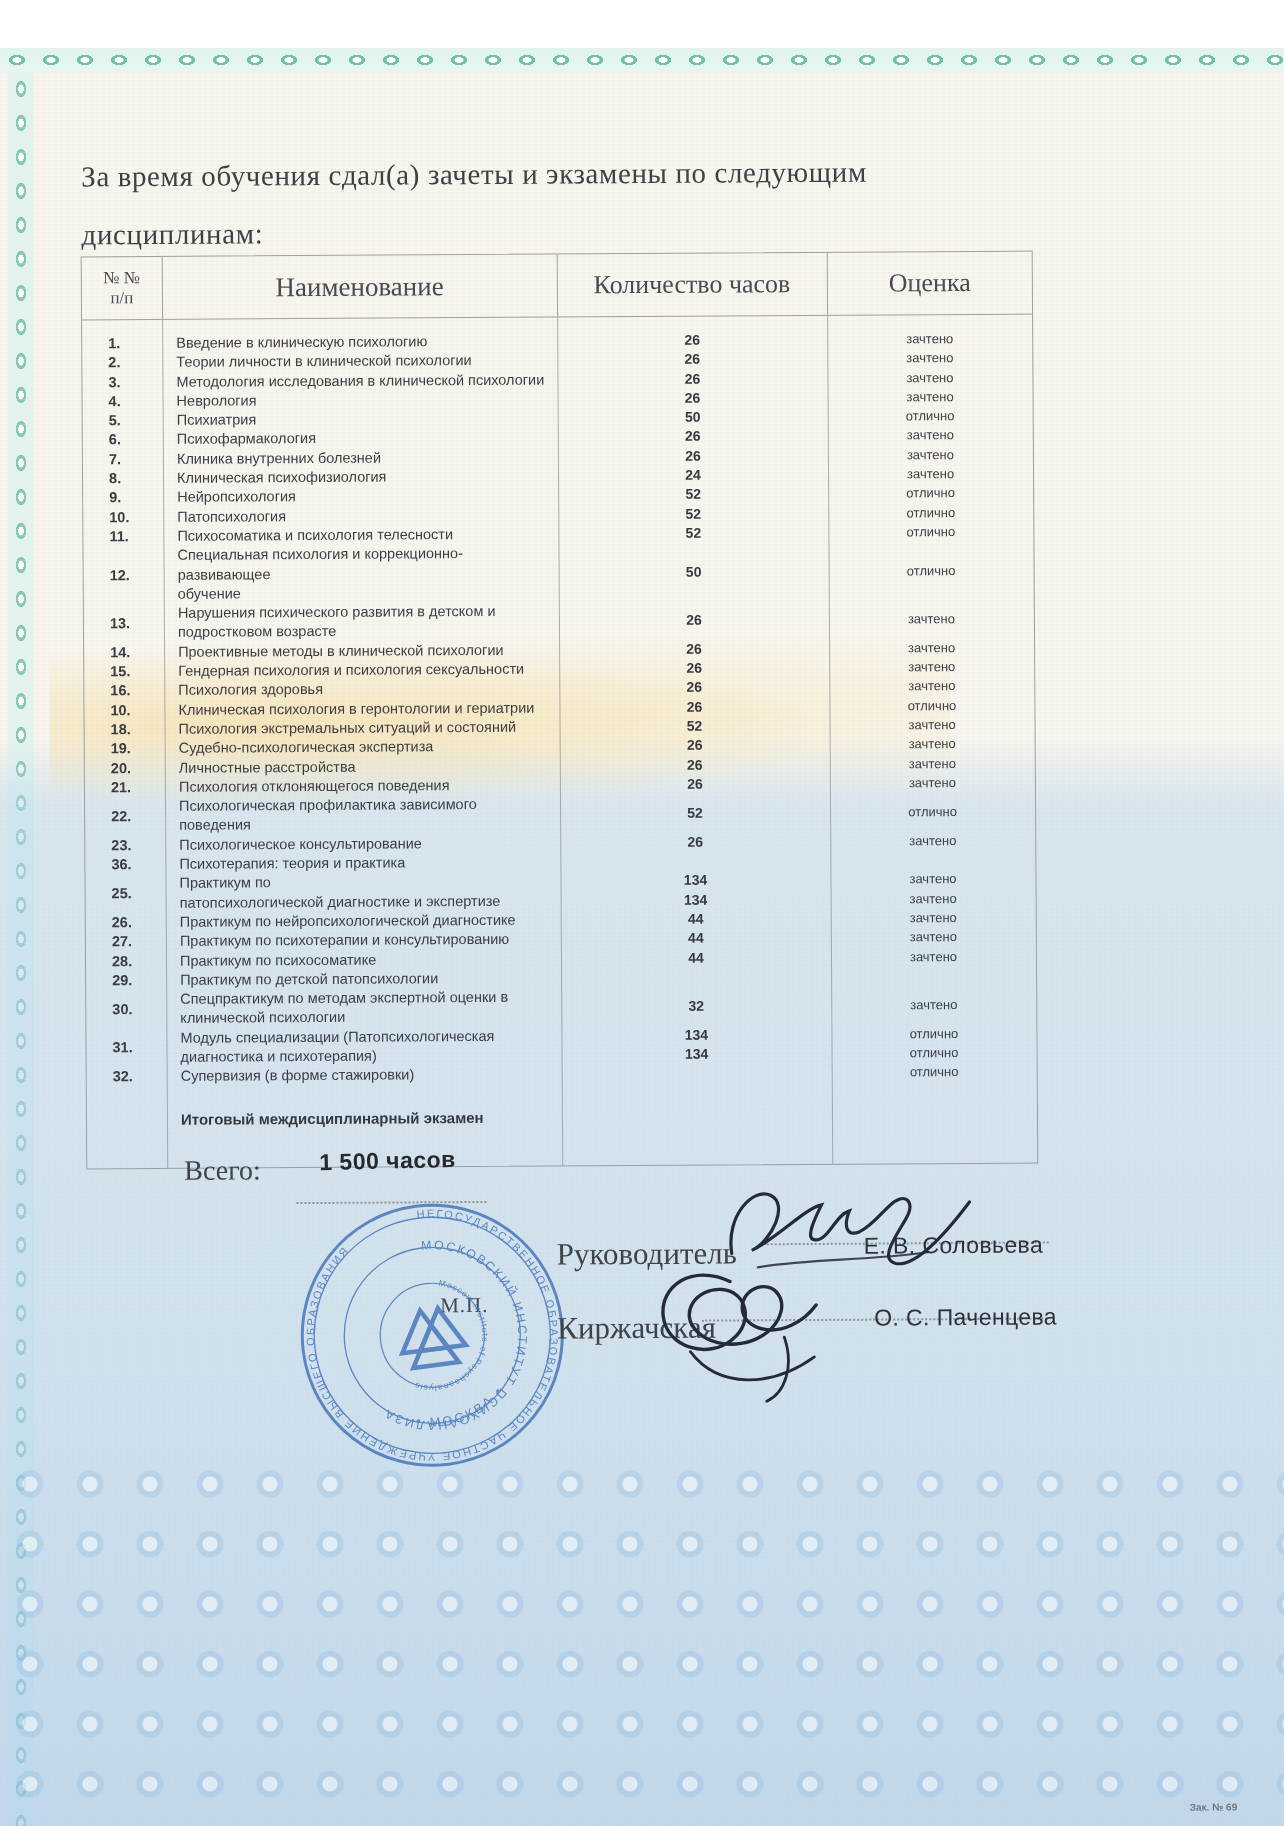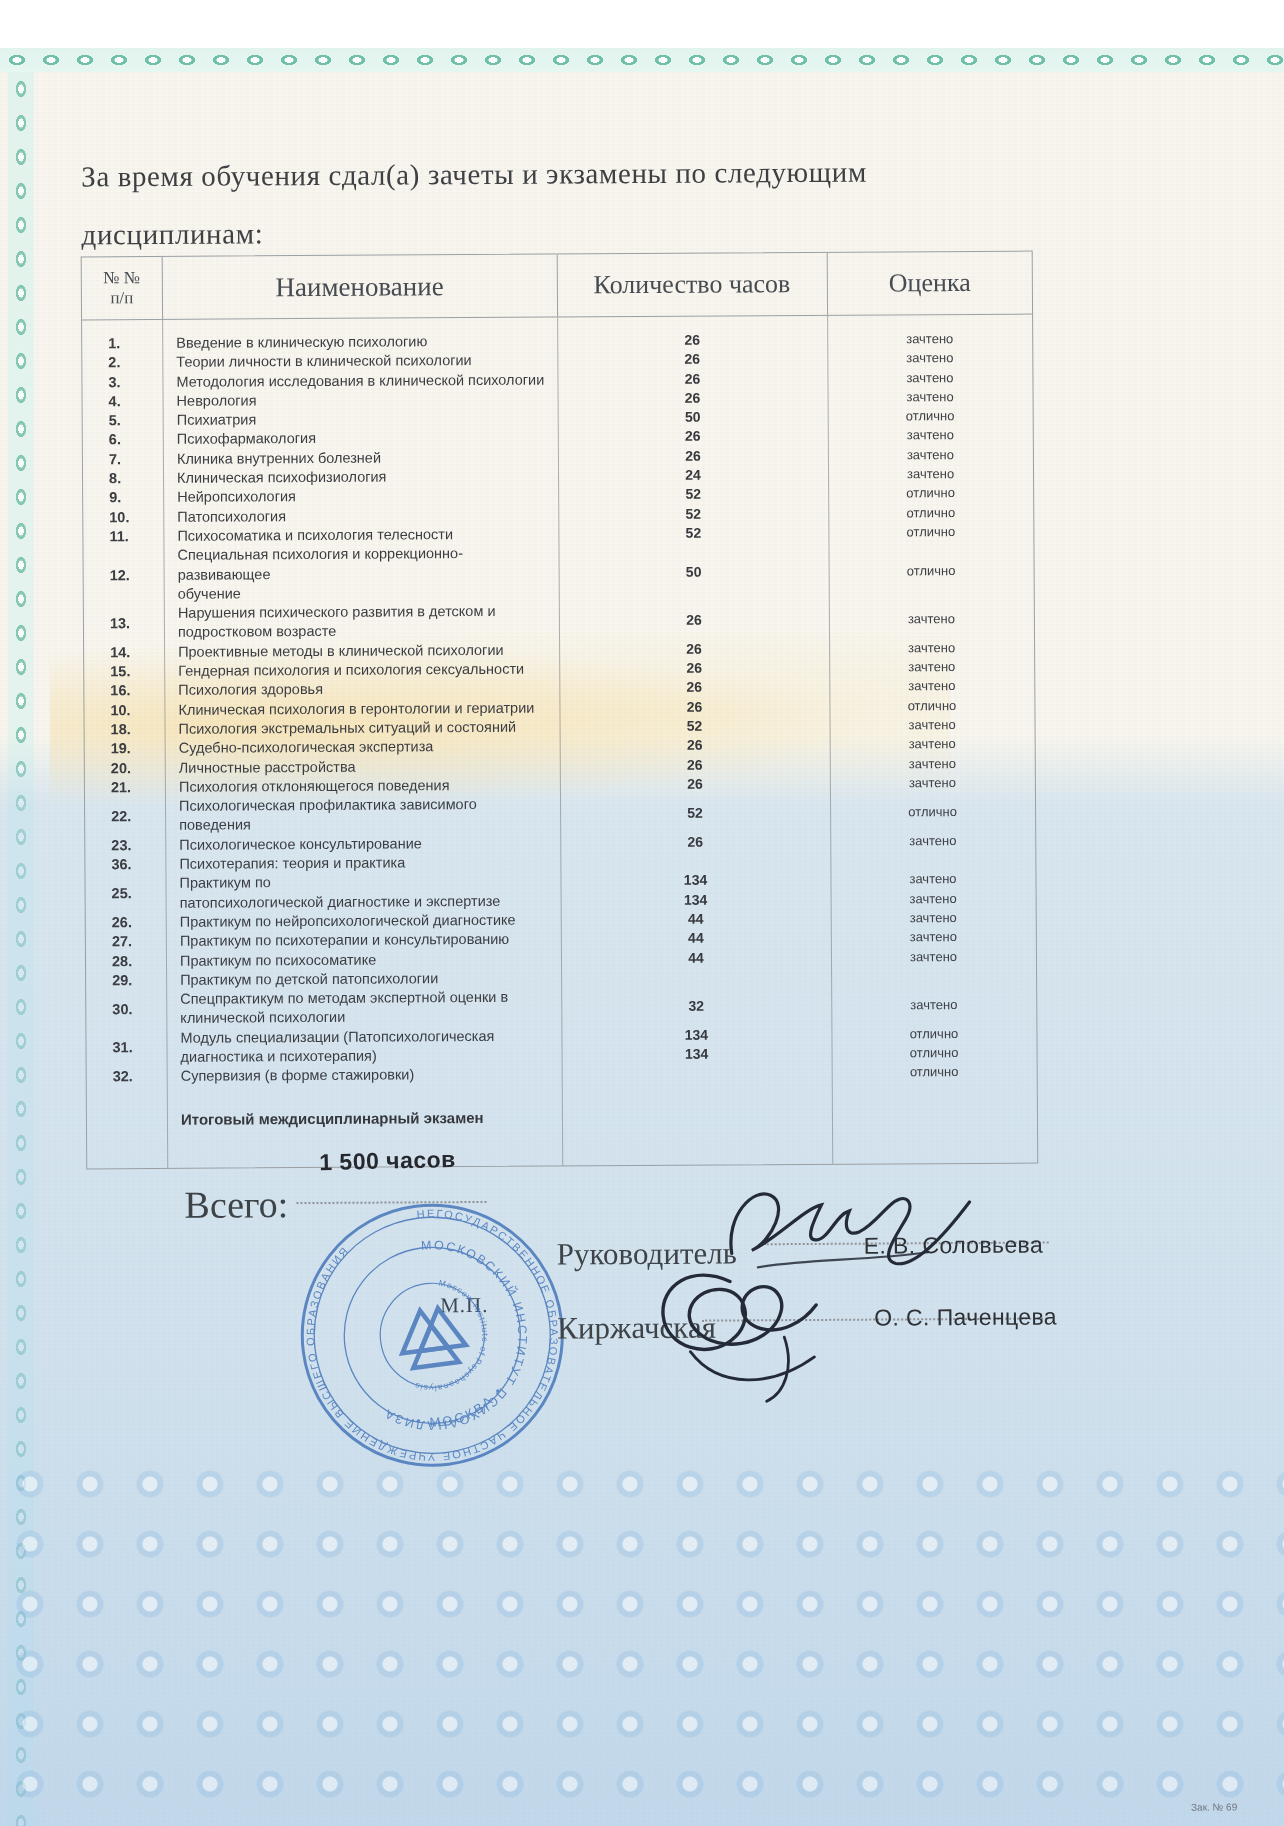--- a/index.html
+++ b/index.html
@@ -39,42 +39,42 @@
   .vl1{left:80px;} .vl2{left:475px;} .vl3{left:745px;}
   .trow{display:flex;align-items:stretch;}
   .trow>div{display:flex;flex-direction:column;justify-content:center;}
   .tl{line-height:19.3px;min-height:19.3px;}
   .c-num{width:80px;padding-left:26px;box-sizing:border-box;font-weight:700;font-size:14.5px;color:#3b3d42;}
   .c-name{width:395px;padding:0 10px 0 14px;box-sizing:border-box;font-size:14.5px;color:#3b3d42;}
   .c-hours{width:270px;text-align:center;font-weight:700;font-size:14px;color:#37393e;}
   .c-grade{width:205px;text-align:center;font-size:13px;color:#3e4046;}
   .final-row{margin:24px 0 6px 94px;font-weight:700;font-size:15px;color:#36383d;}
   
-  .total-label{position:absolute;left:183px;top:1132px;font-family:"Liberation Serif",serif;font-size:38px;color:#3e4348;}
+  .total-label{position:absolute;left:183px;top:1104px;font-family:"Liberation Serif",serif;font-size:28px;color:#3e4348;}
   .total-dots{position:absolute;left:295px;top:1152px;width:190px;border-bottom:2px dotted #8f9296;}
   .total-value{position:absolute;left:318px;top:1098px;font-size:23px;font-weight:700;color:#26282e;transform:rotate(-1deg);letter-spacing:.5px;}
   
   .stamp{position:absolute;left:292px;top:1148px;width:276px;height:276px;opacity:.82;transform:rotate(-7deg);}
   .mp{position:absolute;left:438px;top:1244px;font-family:"Liberation Serif",serif;font-size:21px;color:#3c4754;letter-spacing:1px;text-align:right;}
   
   .sig-label{position:absolute;font-family:"Liberation Serif",serif;font-size:31px;color:#3e4348;}
   .lbl-head{left:555px;top:1188px;}
   .lbl-sec{left:555px;top:1262px;}
   .sig-dots{position:absolute;border-bottom:2px dotted #8f9296;}
   .dots-head{left:762px;top:1196px;width:285px;}
   .dots-sec{left:700px;top:1272px;width:345px;}
   .sig-name{position:absolute;font-size:23px;color:#2e3136;letter-spacing:.4px;}
   .name-head{left:862px;top:1186px;}
   .name-sec{left:872px;top:1258px;}
   .sig-svg{position:absolute;}
   .sig1{left:716px;top:1128px;}
   .sig2{left:632px;top:1212px;}
   
   .footer-left{position:absolute;left:72px;bottom:16px;font-size:10px;color:#70757d;letter-spacing:.5px;}
-  .footer-right{position:absolute;right:52px;bottom:58px;font-size:10px;color:#70757d;}
+  .footer-right{position:absolute;right:52px;bottom:58px;font-size:10px;color:#70757d;font-weight:bold;}
 </style>
 </head>
 <body>
 
 <div class="page">
   <div class="band-top"></div>
   <div class="band-left"></div>
   <div class="wash-blue"></div>
   <div class="ornament"></div>
   <div class="wash-yellow"></div>

